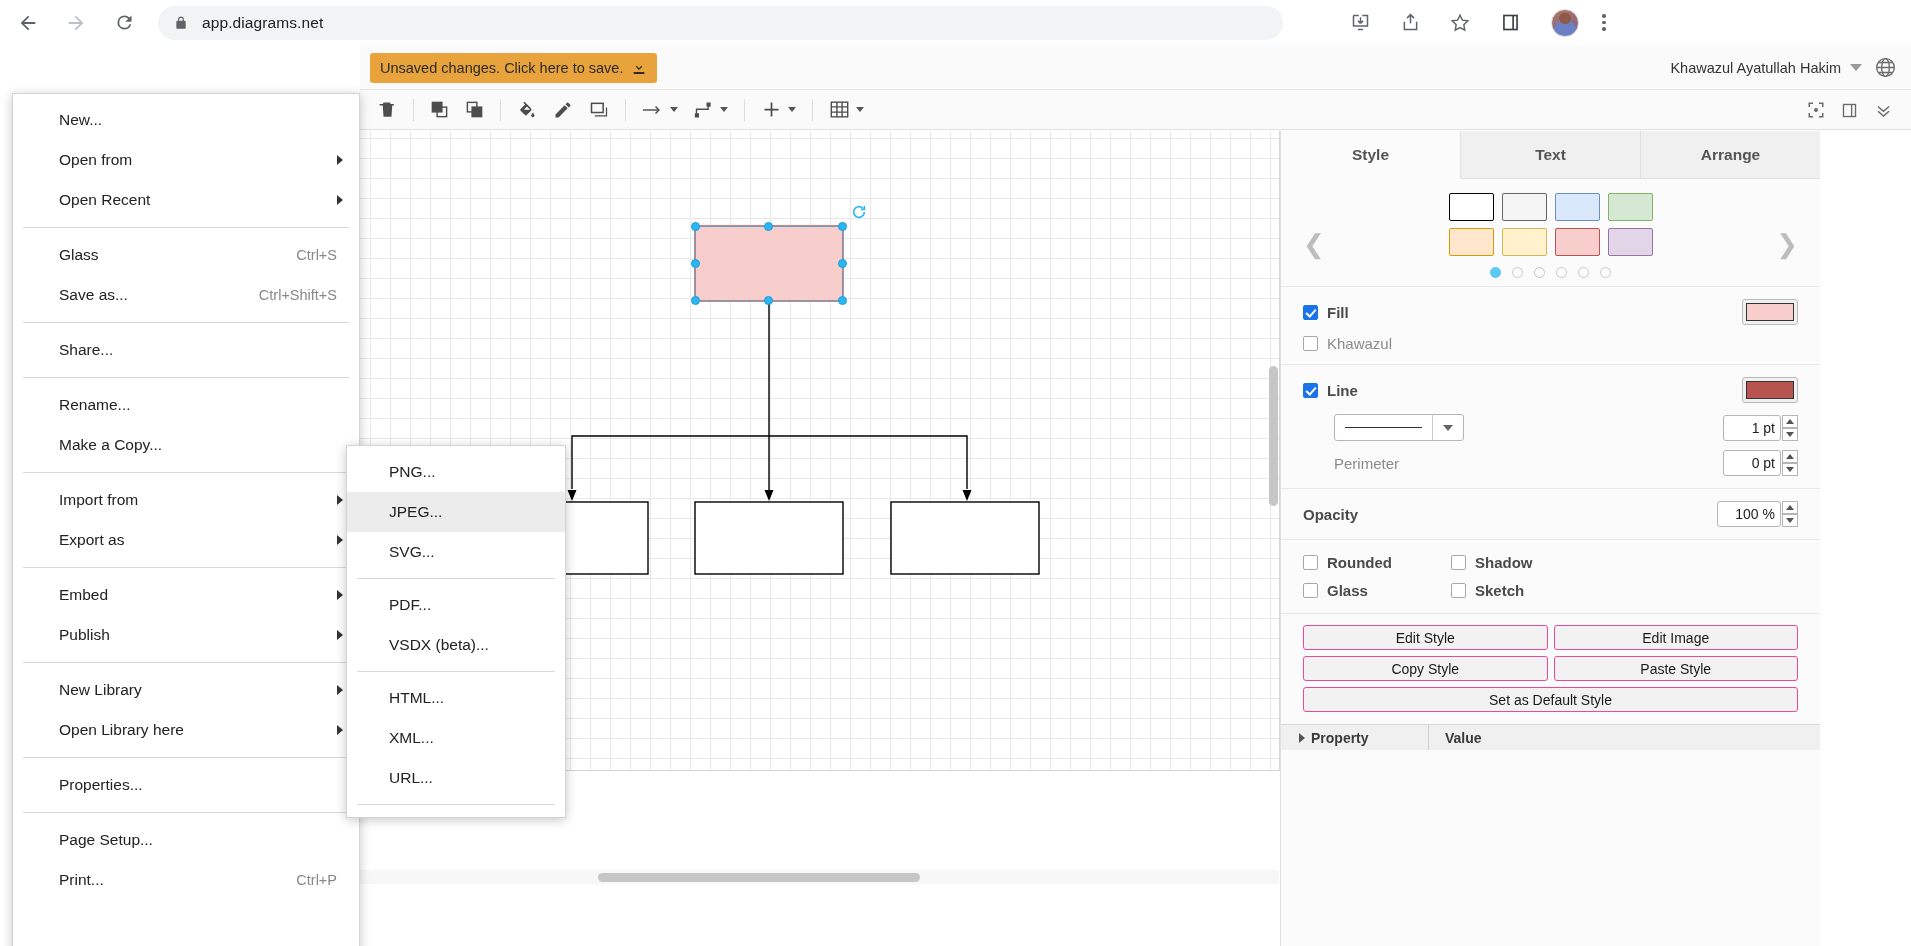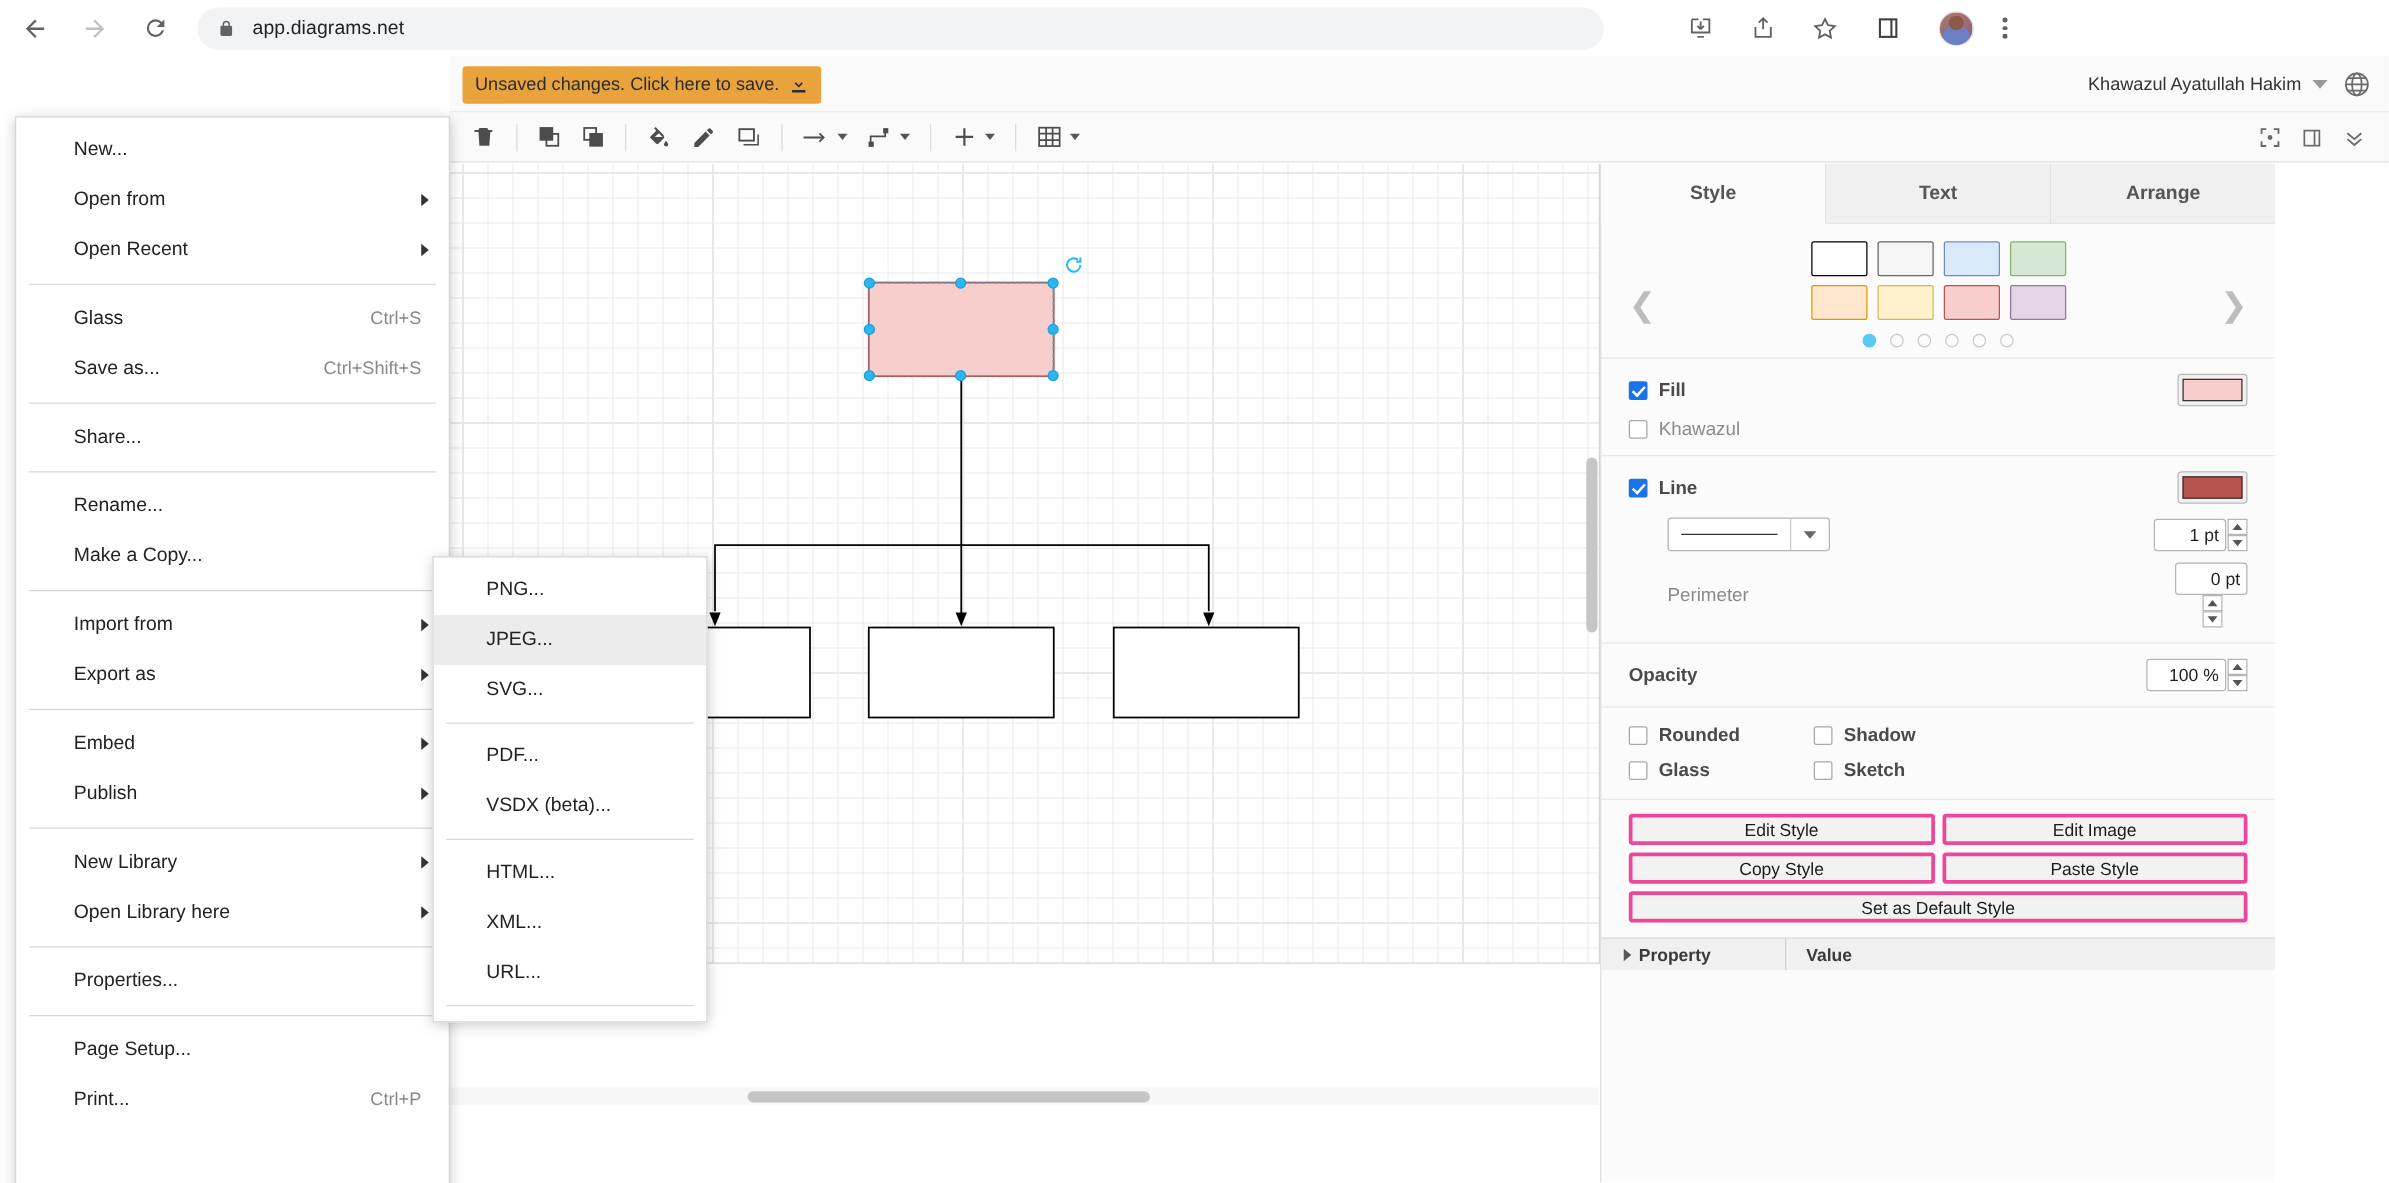--- a/index.html
+++ b/index.html
@@ -217,21 +217,21 @@
     width:130px;height:27px;border:1px solid #b5b5b5;border-radius:3px;background:#fff;
     display:flex;align-items:center; cursor:pointer;
   }
   #line-style-select .lin{ flex:1; height:1px;background:#333;margin:0 10px;}
   #line-style-select .dv{ width:1px;height:100%;background:#ccc;}
   #line-style-select .cr{
     width:30px;display:flex;align-items:center;justify-content:center;
   }
   .btnrow{ display:flex; gap:6px; margin-bottom:6px;}
   .pbtn{
-    flex:1; height:25px; border:3px solid #ec4899; border-radius:3px;
+    flex:1; height:25px; border:1px solid #ec4899; border-radius:3px;
     background:#f2f2f2; font-size:14px; color:#1a1a1a; cursor:pointer;
     display:flex;align-items:center;justify-content:center;
     font-family:"Liberation Sans", sans-serif;
   }
   #prop-header{
     display:flex; border-top:1px solid #d9d9d9; background:#f0f0f0;
     height:26px; align-items:center; font-weight:bold; font-size:14px; color:#3a3a3a;
   }
   #prop-header .c1{ width:148px; padding-left:18px; border-right:1px solid #d0d0d0; height:100%; display:flex;align-items:center;}
   #prop-header .c2{ padding-left:16px;}
@@ -572,21 +572,21 @@
                 <span class="ar"></span>
               </div>
             <div class="dn">
                 <span class="ar"></span>
               </div>
           </div>
         </div>
       </div>
       <div class="row" style="padding-left:31px;">
         <span class="lbl dim">Perimeter</span>
-        <div style="margin-left:auto; display:flex; align-items:center;flex-direction:column;">
+        <div style="margin-left:auto; display:flex; align-items:center;">
           <div class="stepper">0 pt</div>
           <div class="spin">
             <div class="up">
                 <span class="ar"></span>
               </div>
             <div class="dn">
                 <span class="ar"></span>
               </div>
           </div>
         </div>

